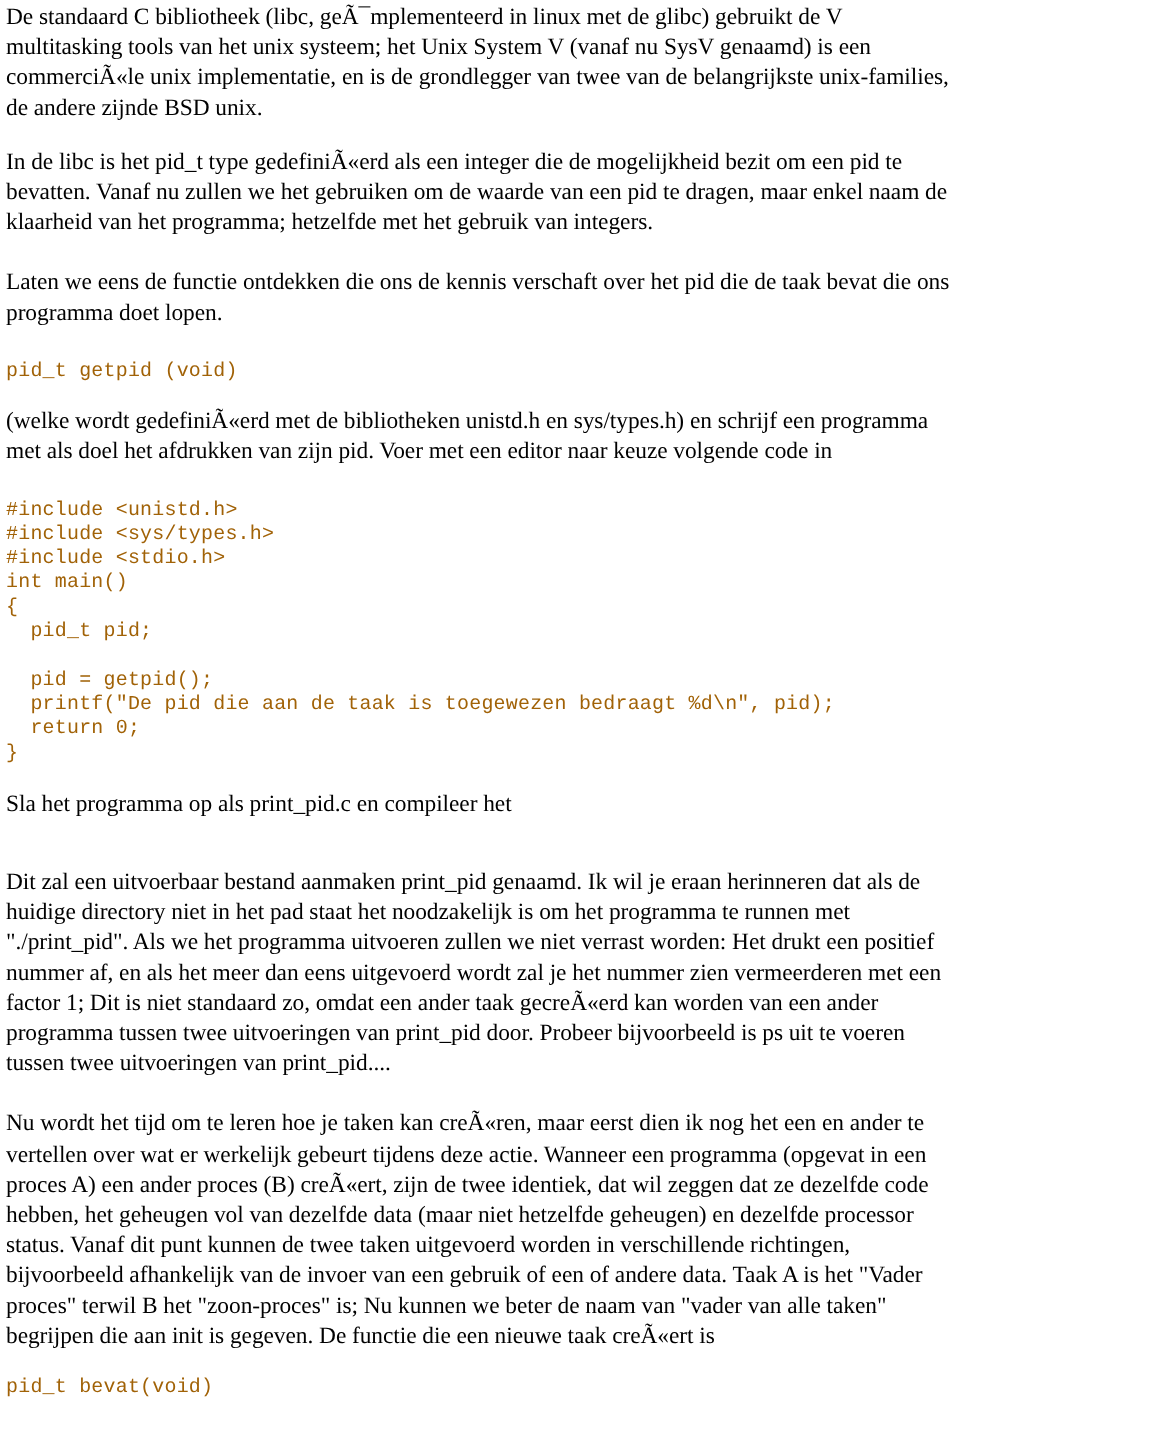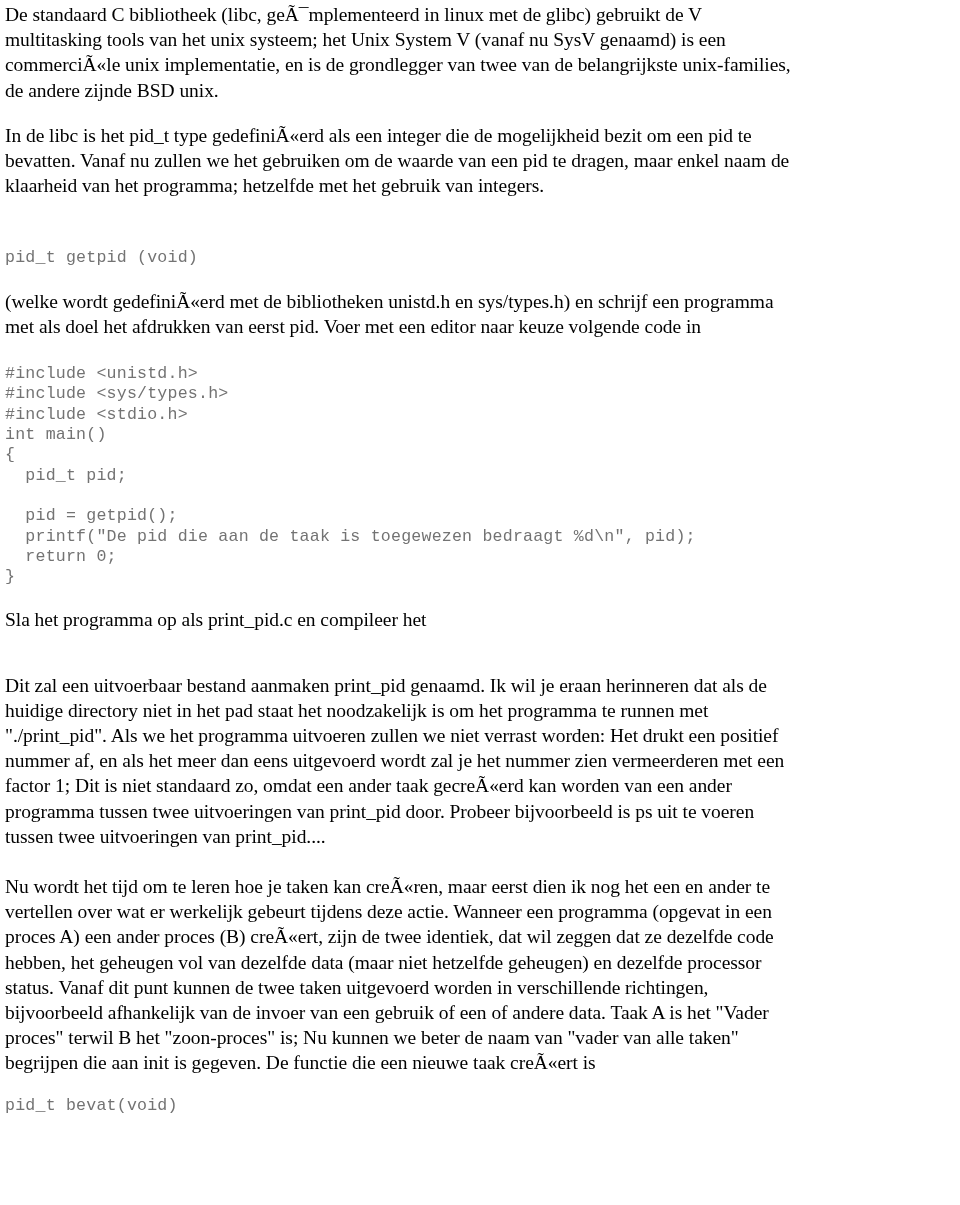--- a/index.html
+++ b/index.html
@@ -29,46 +29,47 @@
     letter-spacing: -0.05px;
   }
   .gap-md { height: 20px; }
   .gap-lg { height: 25px; }
   pre.code-block,
   p.code-line {
     font-family: "Liberation Mono", "DejaVu Sans Mono", monospace;
     font-size: 16.6px;
     line-height: 20.3px;
     margin: 0;
-    color: #737373;
+    color: #a16207;
     white-space: pre;
     letter-spacing: 0.2px;
   }
 </style>
 </head>
 <body>
 
 <div class="page">
 
   <p class="body-text">De standaard C bibliotheek (libc, geÃ¯mplementeerd in linux met de glibc) gebruikt de V multitasking tools van het unix systeem; het Unix System V (vanaf nu SysV genaamd) is een commerciÃ«le unix implementatie, en is de grondlegger van twee van de belangrijkste unix-families, de andere zijnde BSD unix.</p>
 
   <div class="gap-md"></div>
 
   <p class="body-text">In de libc is het pid_t type gedefiniÃ«erd als een integer die de mogelijkheid bezit om een pid te bevatten. Vanaf nu zullen we het gebruiken om de waarde van een pid te dragen, maar enkel naam de klaarheid van het programma; hetzelfde met het gebruik van integers.</p>
 
   <div class="gap-lg"></div>
 
+  <p class="body-text">Laten we eens de functie ontdekken die ons de kennis verschaft over het pid die de taak bevat die ons programma doet lopen.</p>
 
   <div class="gap-lg"></div>
 
   <p class="code-line">pid_t getpid (void)</p>
 
   <div class="gap-md"></div>
 
-  <p class="body-text">(welke wordt gedefiniÃ«erd met de bibliotheken unistd.h en sys/types.h) en schrijf een programma met als doel het afdrukken van eerst pid. Voer met een editor naar keuze volgende code in</p>
+  <p class="body-text">(welke wordt gedefiniÃ«erd met de bibliotheken unistd.h en sys/types.h) en schrijf een programma met als doel het afdrukken van zijn pid. Voer met een editor naar keuze volgende code in</p>
 
   <div class="gap-lg"></div>
 
   <pre class="code-block">#include &lt;unistd.h&gt;
 #include &lt;sys/types.h&gt;
 #include &lt;stdio.h&gt;
 int main()
 {
   pid_t pid;
 

